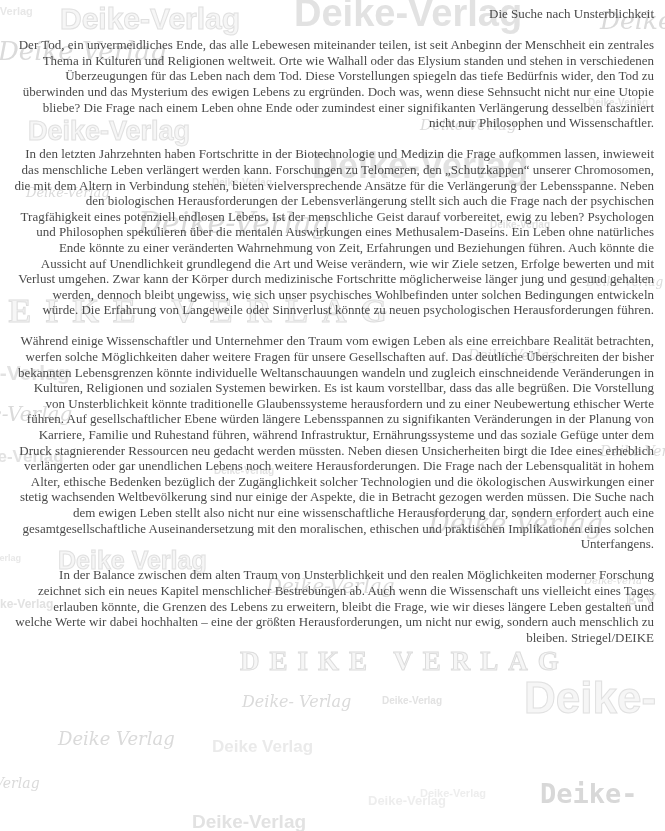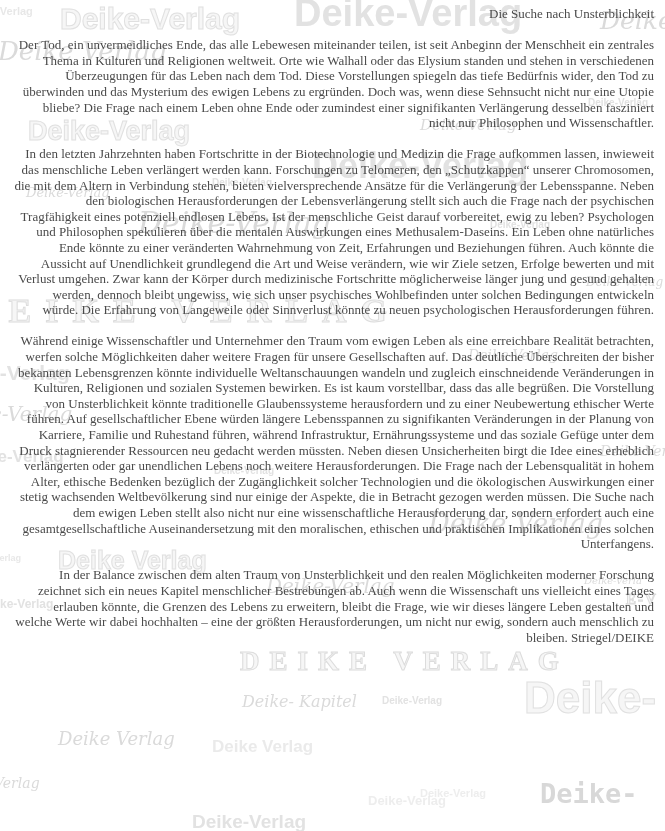--- a/index.html
+++ b/index.html
@@ -100,21 +100,21 @@
       <span class="wm wm-bold" style="left: 214px; top: 466px; font-size: 10px; opacity: 1;">Deike-Verlag</span>
       <span class="wm wm-script" style="left: 428px; top: 510px; font-size: 27px; opacity: 1;">Deike Verlag</span>
       <span class="wm wm-outline" style="left: 58px; top: 548px; font-size: 25px; opacity: 1;">Deike Verlag</span>
       <span class="wm wm-bold" style="left: -6px; top: 554px; font-size: 9px; opacity: 0.8;">Verlag</span>
       <span class="wm wm-script" style="left: 266px; top: 576px; font-size: 20px; opacity: 1;">Deike-Verlag</span>
       <span class="wm wm-script" style="left: 584px; top: 576px; font-size: 10px; opacity: 1;">Deike-Verla</span>
       <span class="wm wm-bold" style="left: -10px; top: 598px; font-size: 12px; opacity: 1;">eike-Verlag</span>
       <span class="wm wm-caps" style="left: 626px; top: 592px; font-size: 15px; letter-spacing: 2px; opacity: 1;">E-V</span>
       <span class="wm wm-caps" style="left: 240px; top: 648px; font-size: 27px; letter-spacing: 10px; opacity: 1;">DEIKE VERLAG</span>
       <span class="wm wm-outline" style="left: 524px; top: 676px; font-size: 44px; opacity: 1;">Deike-</span>
-      <span class="wm wm-script" style="left: 242px; top: 694px; font-size: 16px; opacity: 1;">Deike- Kapitel</span>
+      <span class="wm wm-script" style="left: 242px; top: 694px; font-size: 16px; opacity: 1;">Deike- Verlag</span>
       <span class="wm wm-bold" style="left: 382px; top: 696px; font-size: 10px; opacity: 1;">Deike-Verlag</span>
       <span class="wm wm-script" style="left: 58px; top: 730px; font-size: 18px; opacity: 1;">Deike Verlag</span>
       <span class="wm wm-bold" style="left: 212px; top: 738px; font-size: 17px; opacity: 0.7;">Deike Verlag</span>
       <span class="wm wm-script" style="left: -6px; top: 776px; font-size: 14px; opacity: 1;">Verlag</span>
       <span class="wm wm-mono" style="left: 540px; top: 780px; font-size: 27px; opacity: 1;">Deike-</span>
       <span class="wm wm-bold" style="left: 368px; top: 794px; font-size: 13px; opacity: 0.6;">Deike-Verlag</span>
       <span class="wm wm-bold" style="left: 420px; top: 788px; font-size: 11px; opacity: 0.6;">Deike-Verlag</span>
       <span class="wm wm-bold" style="left: 192px; top: 812px; font-size: 19px; opacity: 1;">Deike-Verlag</span>
     </div>
   <div class="text-layer">

